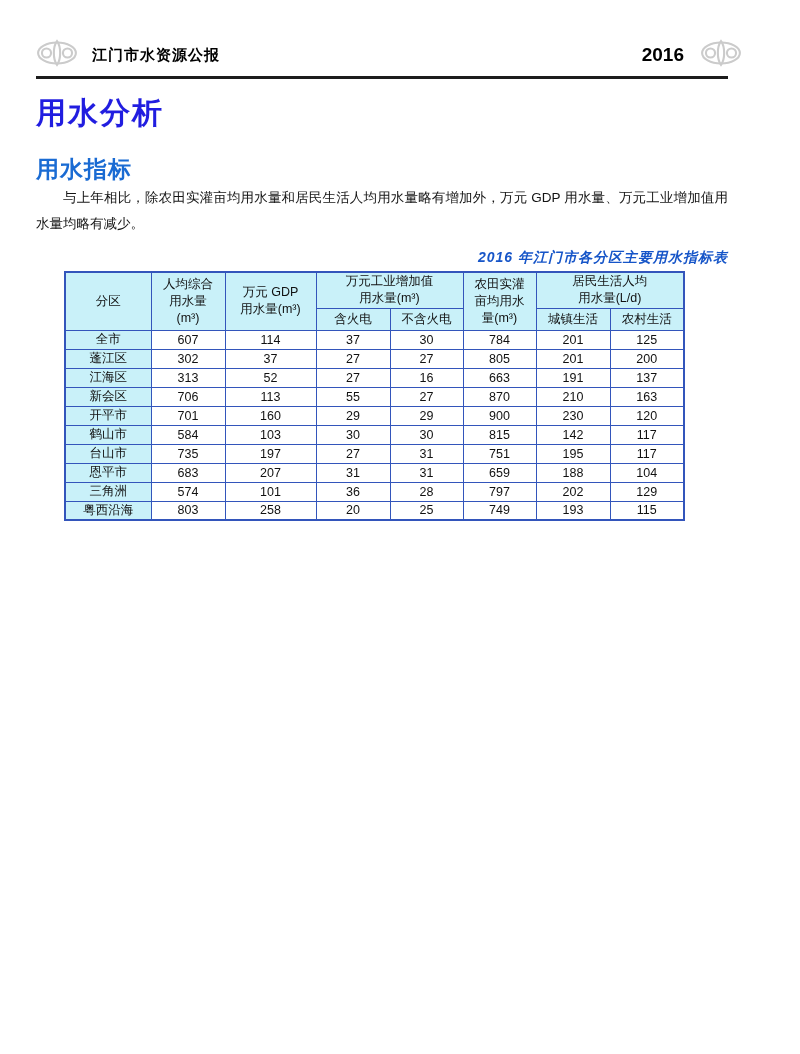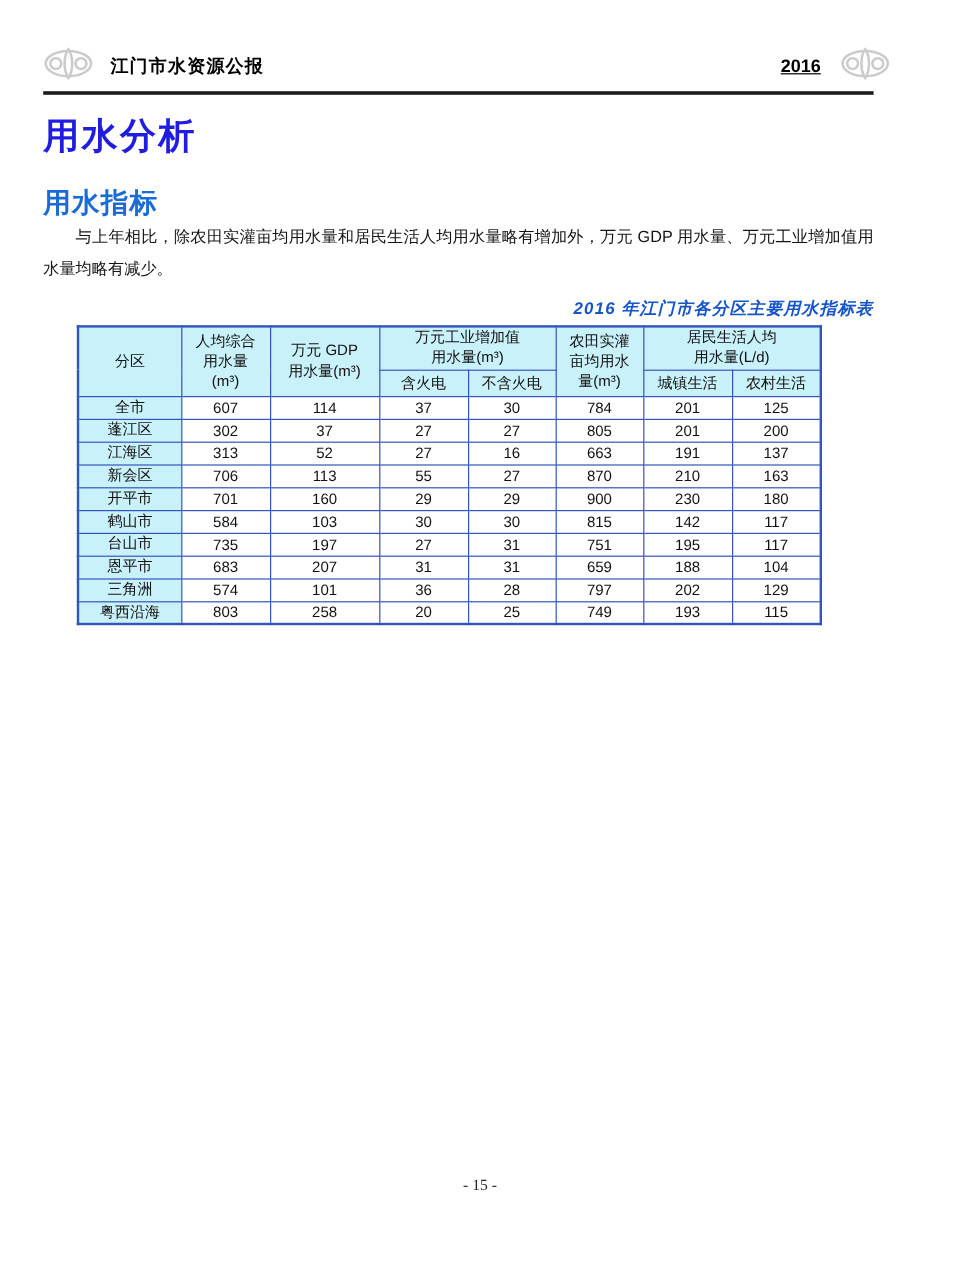--- a/index.html
+++ b/index.html
@@ -17,21 +17,21 @@
   .running-header{
     display:flex;align-items:center;
     height:34px;
   }
   .emblem{flex:0 0 auto;}
   .running-title{
     font-weight:bold;font-size:15px;letter-spacing:1px;
     margin-left:14px;color:#000;
   }
   .running-spacer{flex:1 1 auto;}
-  .running-year{font-weight:bold;font-size:15px;margin-right:16px;color:#000;text-decoration:underline;}
+  .running-year{font-weight:bold;font-size:19px;margin-right:16px;color:#000;}
   .emblem-right{margin-right:-14px;}
   .header-rule{
     border:none;border-top:3px solid #1c1c1c;margin:4px 0 0 0;
   }
   
   .h1-title{
     font-size:30px;font-weight:bold;color:#211de0;
     margin:14px 0 0 0;letter-spacing:2px;
   }
   .h2-title{
@@ -193,21 +193,21 @@
           <td>163</td>
         </tr>
         <tr>
           <td class="region-cell">开平市</td>
           <td>701</td>
           <td>160</td>
           <td>29</td>
           <td>29</td>
           <td>900</td>
           <td>230</td>
-          <td>180</td>
+          <td>120</td>
         </tr>
         <tr>
           <td class="region-cell">鹤山市</td>
           <td>584</td>
           <td>103</td>
           <td>30</td>
           <td>30</td>
           <td>815</td>
           <td>142</td>
           <td>117</td>
@@ -248,15 +248,14 @@
           <td>258</td>
           <td>20</td>
           <td>25</td>
           <td>749</td>
           <td>193</td>
           <td>115</td>
         </tr>
       </tbody>
   </table>
 
-  <div class="page-number">- 15 -</div>
 
 </div>
 
 </body></html>

